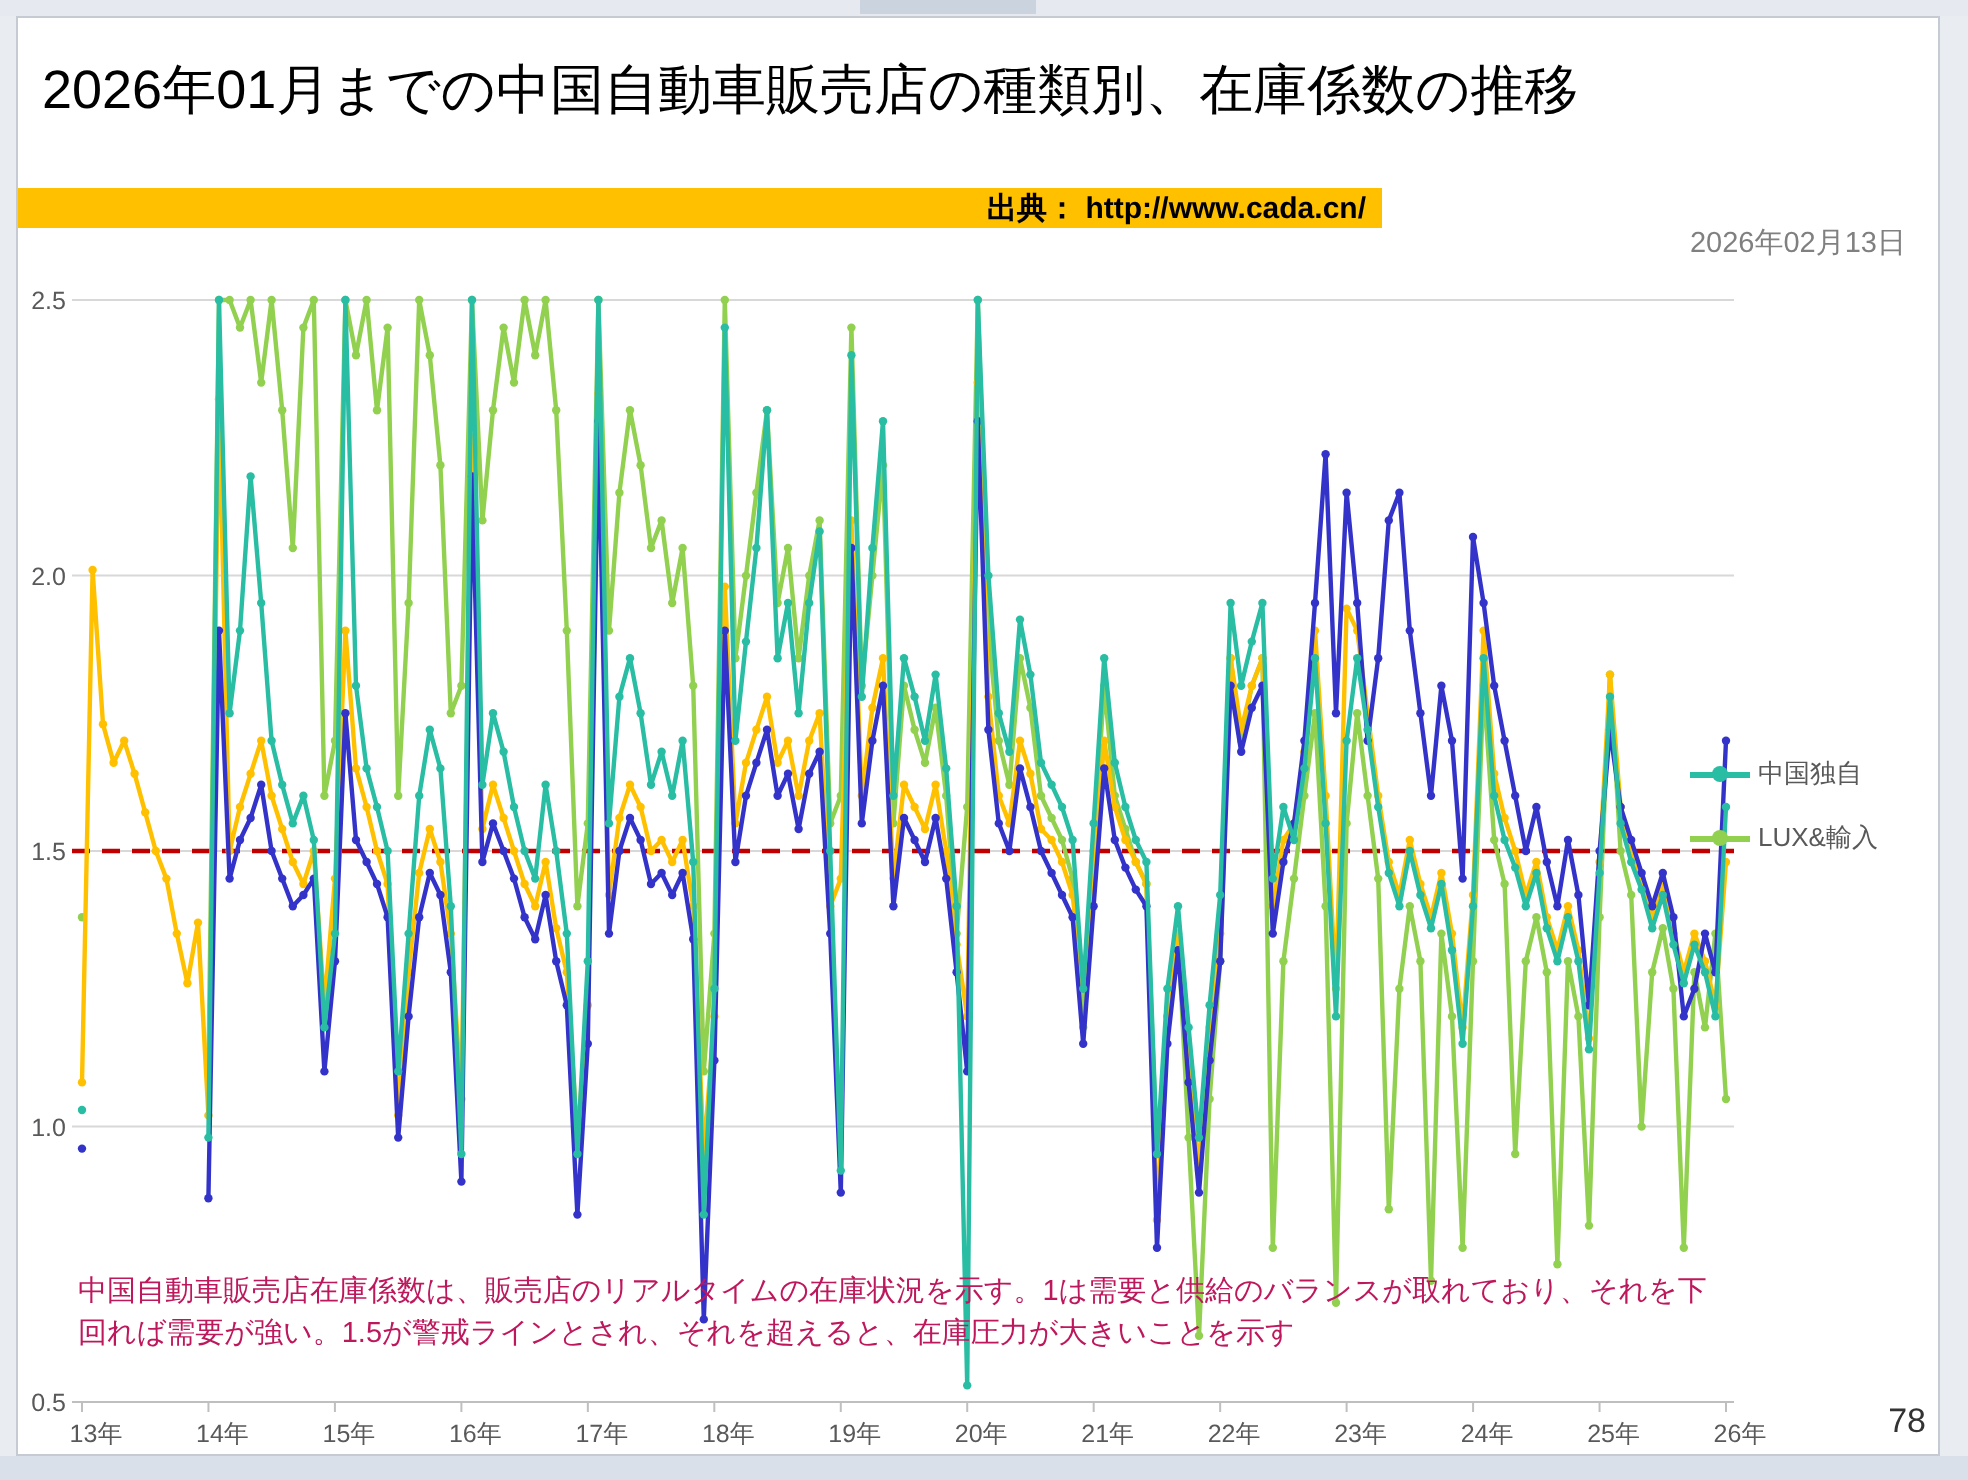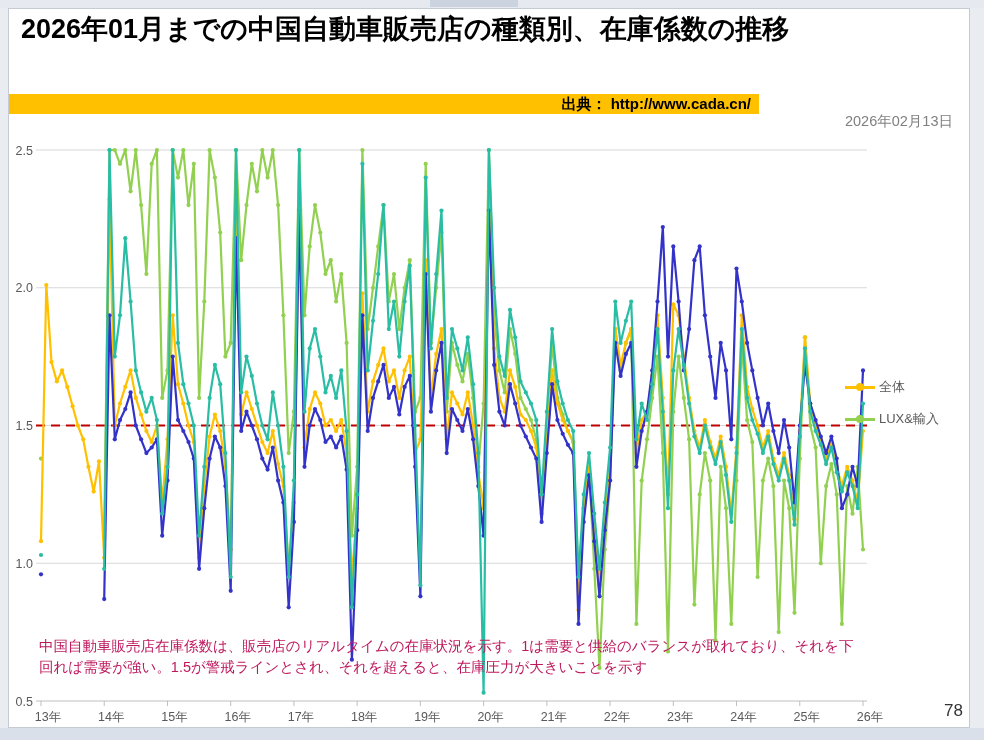--- a/index.html
+++ b/index.html
@@ -10,26 +10,26 @@
     overflow:hidden;
   }
   .edge-strip-top{position:absolute;left:0;top:0;width:984px;height:8px;background:#E6EAF0;}
   .edge-strip-top-dark{position:absolute;left:430px;top:0;width:88px;height:7px;background:#CBD3DE;}
   .edge-strip-bottom{position:absolute;left:0;top:728px;width:984px;height:12px;background:#D9E0EA;}
   .slide{
     position:absolute;left:8px;top:8px;width:962px;height:720px;
     background:#FFFFFF;border:1px solid #C6CBD3;box-sizing:border-box;
   }
   .title{
-    position:absolute;left:12px;top:4px;width:936px;
-    font-size:27px;font-weight:bold;color:#000;letter-spacing:0px;line-height:1.25;
+    position:absolute;left:12px;top:20px;width:936px;
+    font-size:27px;font-weight:normal;color:#000;letter-spacing:0px;line-height:1.25;
     white-space:nowrap;
   }
   .source-bar{
-    position:absolute;left:0;top:85px;width:750px;height:20px;
+    position:absolute;left:0;top:85px;width:682px;height:20px;
     background:#FFC000;display:flex;align-items:center;justify-content:flex-end;
     padding-right:8px;box-sizing:border-box;
   }
   .source-bar .source-text{font-size:15px;font-weight:bold;color:#000;}
   .date-label{
     position:absolute;right:16px;top:87px;font-size:14.5px;color:#808080;margin-top:16px;
   }
   .chart-svg{position:absolute;left:0;top:0;width:962px;height:720px;}
   .legend{
     position:absolute;left:836px;top:362px;width:120px;
@@ -707,24 +707,24 @@
       <circle cx="827.7" cy="463.3" r="2.1" fill="#29BDA4"></circle>
       <circle cx="832.9" cy="482.6" r="2.1" fill="#29BDA4"></circle>
       <circle cx="838.2" cy="463.3" r="2.1" fill="#29BDA4"></circle>
       <circle cx="843.5" cy="477.1" r="2.1" fill="#29BDA4"></circle>
       <circle cx="848.7" cy="499.2" r="2.1" fill="#29BDA4"></circle>
       <circle cx="854.0" cy="394.5" r="2.1" fill="#29BDA4"></circle>
     </svg>
 
   <div class="legend">
       <div class="legend-row">
-        <span class="legend-marker" style="background: rgb(255, 192, 0);">
-          <span class="legend-dot" style="background: rgb(255, 192, 0);"></span>
+        <span class="legend-marker" style="background: rgb(41, 189, 164);">
+          <span class="legend-dot" style="background: rgb(41, 189, 164);"></span>
         </span>
-        <span class="legend-label">全体</span>
+        <span class="legend-label">中国独自</span>
       </div>
       <div class="legend-row">
         <span class="legend-marker" style="background: rgb(146, 208, 80);">
           <span class="legend-dot" style="background: rgb(146, 208, 80);"></span>
         </span>
         <span class="legend-label">LUX&amp;輸入</span>
       </div>
     </div>
 
   <div class="footnote">中国自動車販売店在庫係数は、販売店のリアルタイムの在庫状況を示す。1は需要と供給のバランスが取れており、それを下回れば需要が強い。1.5が警戒ラインとされ、それを超えると、在庫圧力が大きいことを示す</div>

